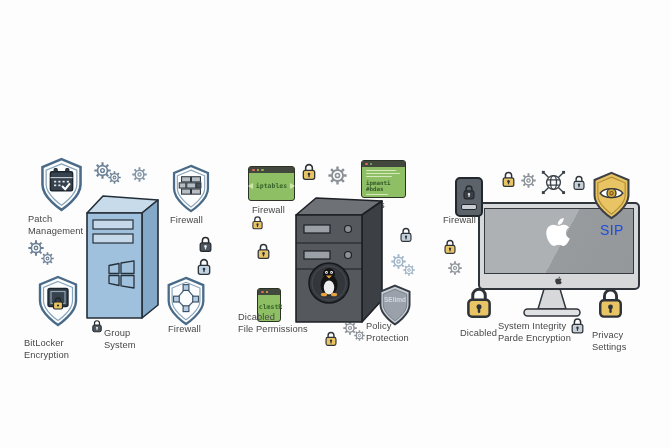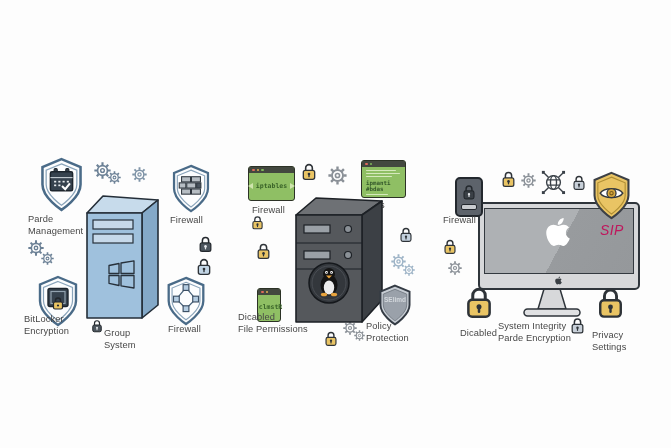--- a/index.html
+++ b/index.html
@@ -1,21 +1,21 @@
 <!DOCTYPE html>
 <html><head>
 <meta charset="utf-8">
 <style>
   html,body{margin:0;padding:0;background:#fff;}
   #canvas{position:relative;width:671px;height:448px;background:#fdfdfd;overflow:hidden;
           font-family:"Liberation Sans",sans-serif;}
   .abs{position:absolute;}
   .lbl{position:absolute;font-size:9.3px;line-height:1.25;color:#474747;text-align:left;
        white-space:pre-line;letter-spacing:.1px;z-index:3;}
-  .lbl.big{font-size:14px;color:#be185d;letter-spacing:.4px;font-style:italic;}
+  .lbl.big{font-size:14px;color:#1d4ed8;letter-spacing:.4px;}
   .lbl.under{z-index:1;}
   .term{position:absolute;border:1.6px solid #2c3226;border-radius:3px;background:#8fbf64;
         box-sizing:border-box;z-index:3;}
   .term.under{z-index:1;}
   .term .bar{height:6px;background:#43483f;border-radius:1px 1px 0 0;display:flex;
              align-items:center;gap:2px;padding:0 3px;}
   .term .dot{width:2.5px;height:2.5px;border-radius:50%;}
   .term .tbody{position:relative;display:flex;align-items:center;justify-content:center;gap:3px;
                height:calc(100% - 8px);}
   .term .tbody.col{flex-direction:column;align-items:stretch;justify-content:flex-start;gap:0;}
@@ -78,21 +78,21 @@
           <rect x="15" y="22.5" width="2" height="1.6"></rect>
             <rect x="19" y="22.5" width="2" height="1.6"></rect>
           <rect x="23" y="22.5" width="2" height="1.6"></rect>
             <rect x="27" y="22.5" width="2" height="1.6"></rect>
           <rect x="15" y="26" width="2" height="1.6"></rect>
             <rect x="19" y="26" width="2" height="1.6"></rect>
         </g>
         <path d="M22.5 27.5l3 3 4.5-5.5" stroke="#fff" stroke-width="2" fill="none"></path>
       </g>
     </svg>
-    <div class="lbl" style="left:28px;top:214px;width:74px">Parde
+    <div class="lbl" style="left:28px;top:214px;width:74px">Patch
 Management</div>
 
     <svg class="abs" style="left:94px;top:162px;color:#6c8196" width="17" height="17" viewBox="0 0 24 24">
         <use href="#gear"></use>
       </svg>
     <svg class="abs" style="left:108px;top:171px;color:#6c8196" width="13" height="13" viewBox="0 0 24 24">
         <use href="#gear"></use>
       </svg>
     <svg class="abs" style="left:132px;top:167px;color:#7e93a6" width="15" height="15" viewBox="0 0 24 24">
         <use href="#gear"></use>
@@ -149,21 +149,21 @@
       <use href="#shield" fill="#fcfdfe" stroke="#4a6b88" stroke-width="2.4"></use>
       <use href="#shield-inner" fill="none" stroke="#8aa4ba" stroke-width="1.2"></use>
       <g>
         <rect x="12" y="13.5" width="20" height="18" rx="2" fill="#36424e" stroke="#1c242c" stroke-width="1.4"></rect>
         <rect x="15" y="16.5" width="14" height="12" fill="none" stroke="#93a3b0" stroke-width="1.2"></rect>
         <path d="M19.5 27.5v-2a2.5 2.5 0 0 1 5 0v2" fill="none" stroke="#22272c" stroke-width="1.4"></path>
         <rect x="17.5" y="27" width="9" height="7" rx="1.5" fill="#e9c464" stroke="#22272c" stroke-width="1.2"></rect>
         <circle cx="22" cy="30.5" r="1.1" fill="#22272c"></circle>
       </g>
     </svg>
-    <div class="lbl" style="left:24px;top:314px;width:74px">BitLocker
+    <div class="lbl" style="left:24px;top:338px;width:74px">BitLocker
 Encryption</div>
 
     <svg class="abs" style="left:91px;top:318px;color:#4d565e" width="12" height="15" viewBox="0 0 24 28">
         <use href="#padlock-dark"></use>
       </svg>
     <div class="lbl" style="left:104px;top:328px;width:60px">Group System</div>
 
     <svg class="abs" style="left:164px;top:276px;z-index:3" width="44" height="50" viewBox="0 0 44 52">
       <use href="#shield" fill="#fcfdfe" stroke="#4a6b88" stroke-width="2.4"></use>
       <use href="#shield-inner" fill="none" stroke="#8aa4ba" stroke-width="1.2"></use>

